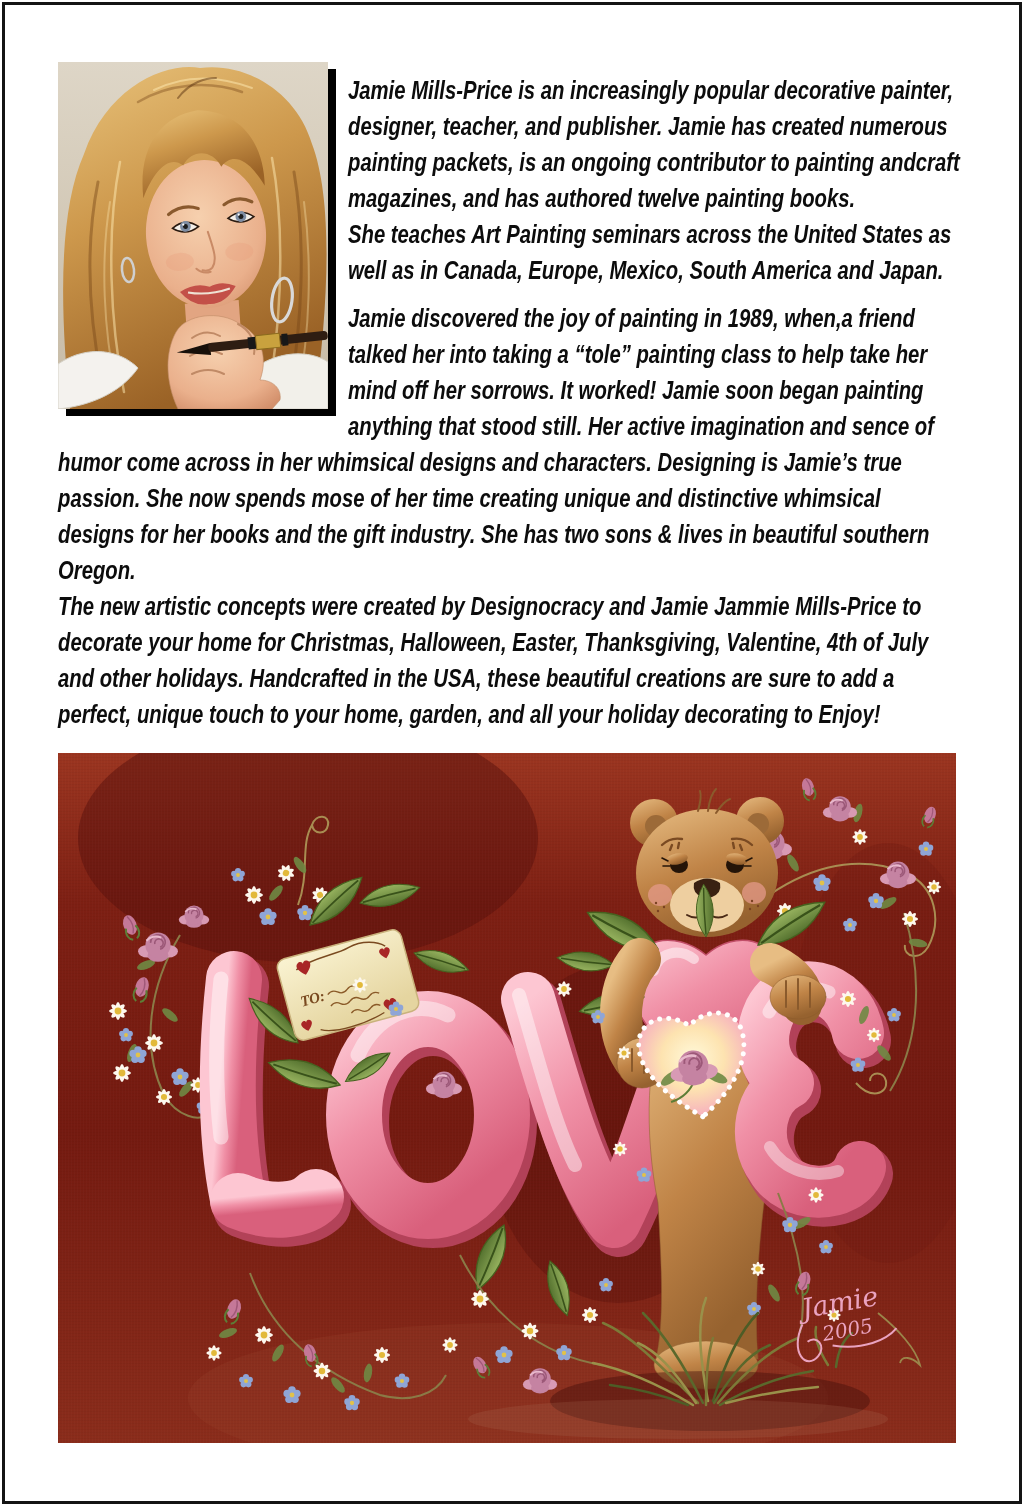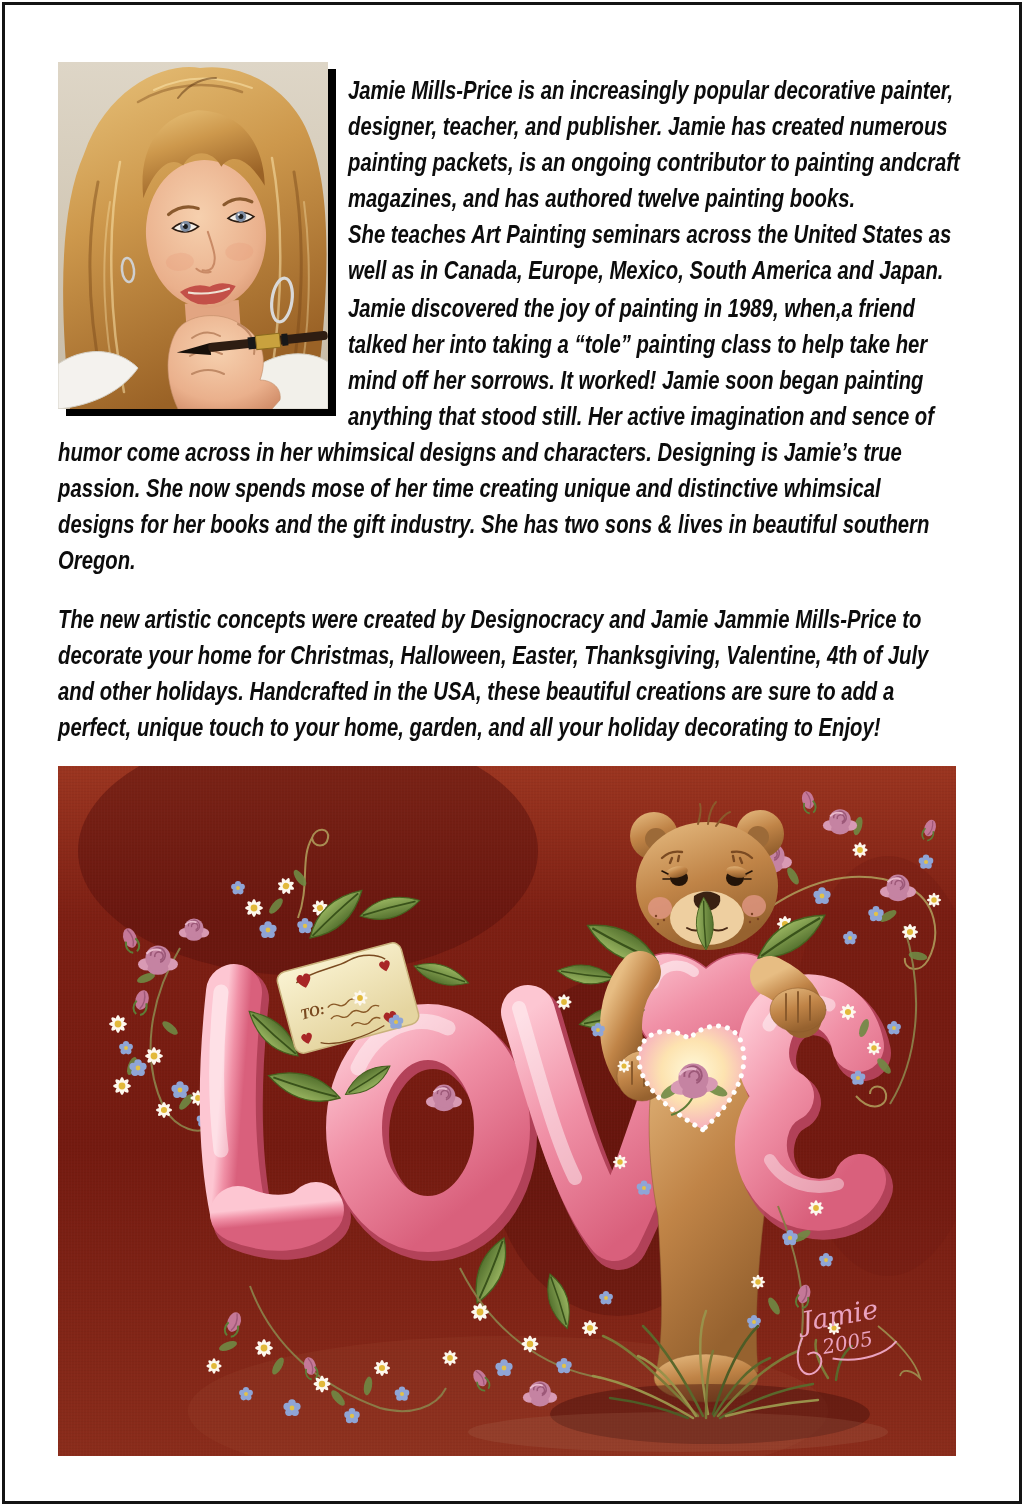--- a/index.html
+++ b/index.html
@@ -13,23 +13,23 @@
   .photo-wrap{
     width:270px;height:347px;flex:0 0 270px;margin-right:20px;
     box-shadow:8px 7px 0 0 #000;background:#d6cdbc;
   }
   .col-right{width:620px;padding-top:10px;}
   .bio-line{
     white-space:nowrap;font-weight:bold;font-style:italic;
     font-size:26px;line-height:36px;height:36px;color:#0c0c0c;
     transform-origin:0 50%;transform:scaleX(0.78);
   }
-  .p2-side{margin-top:2px;}
+  .p2-side{margin-top:12px;}
   .full-lines{width:910px;}
-  .p3{margin-top:23px;}
+  .p3{margin-top:0;}
   .painting{width:898px;height:690px;margin-top:21px;}
   .painting svg{display:block;}
 </style>
 </head>
 <body>
 
 <div class="frame"></div>
 
 <div class="content">
 

